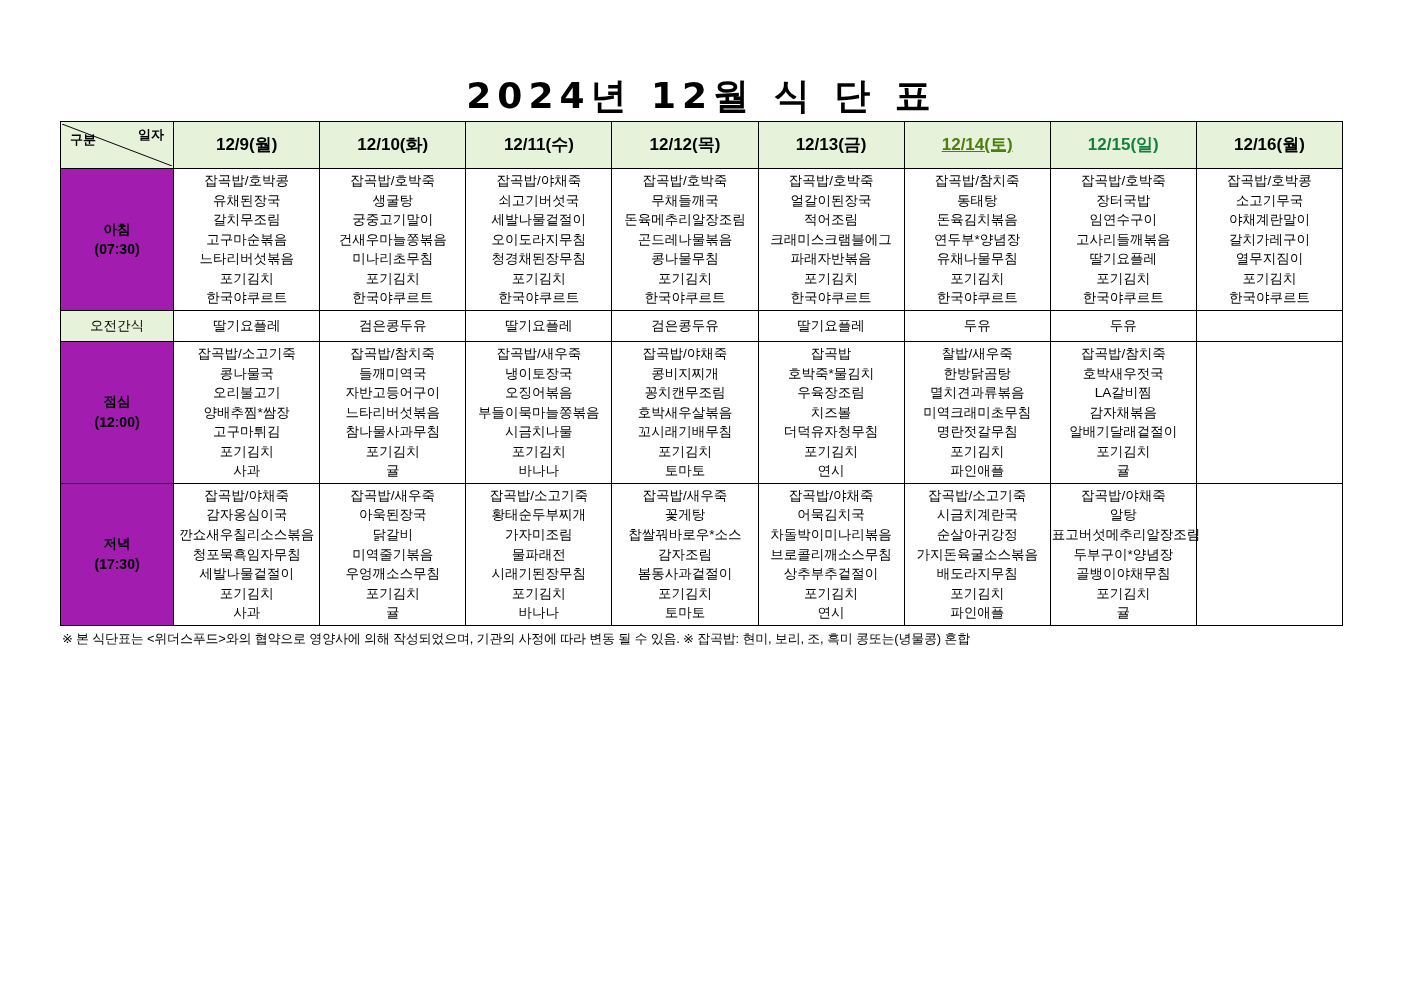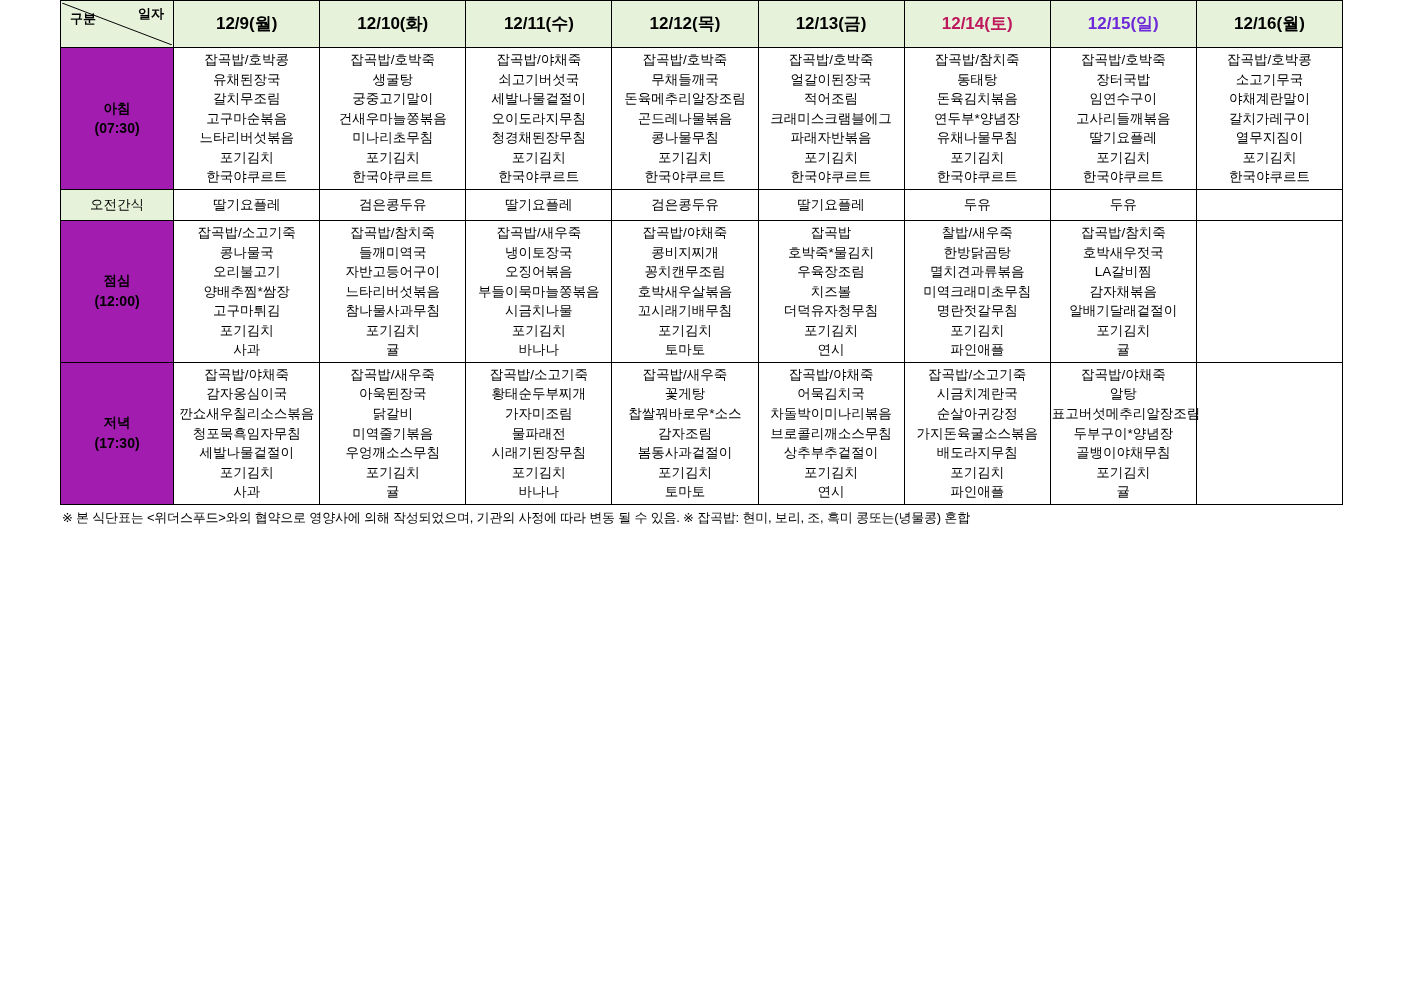--- a/index.html
+++ b/index.html
@@ -113,34 +113,35 @@
   td.snack-cell {
     height: 26px;
     font-size: 13.5px;
   }
   td.meal-cell {
     padding: 5px 2px 6px;
   }
   td.meal-cell div {
     white-space: nowrap;
   }
-  .sat { color: #be185d; }
-  .sun { color: #6d28d9; }
+  .sat { color: #4d7c0f; text-decoration: underline; }
+  .sun { color: #15803d; }
   .footnote {
     font-size: 13px;
     margin-top: 4px;
     margin-left: 2px;
     letter-spacing: -0.2px;
   }
 </style>
 </head>
 <body>
 
 <div class="page">
 
+  <div class="doc-title">2024년 12월 식 단 표</div>
 
 
   <table class="menu">
     <colgroup>
       <col style="width:113px">
       <col style="width:146px">
         <col style="width:146px">
         <col style="width:146px">
         <col style="width:146px">
       <col style="width:146px">

